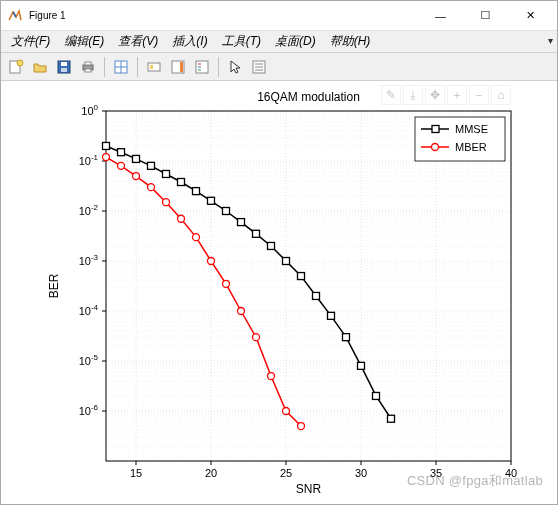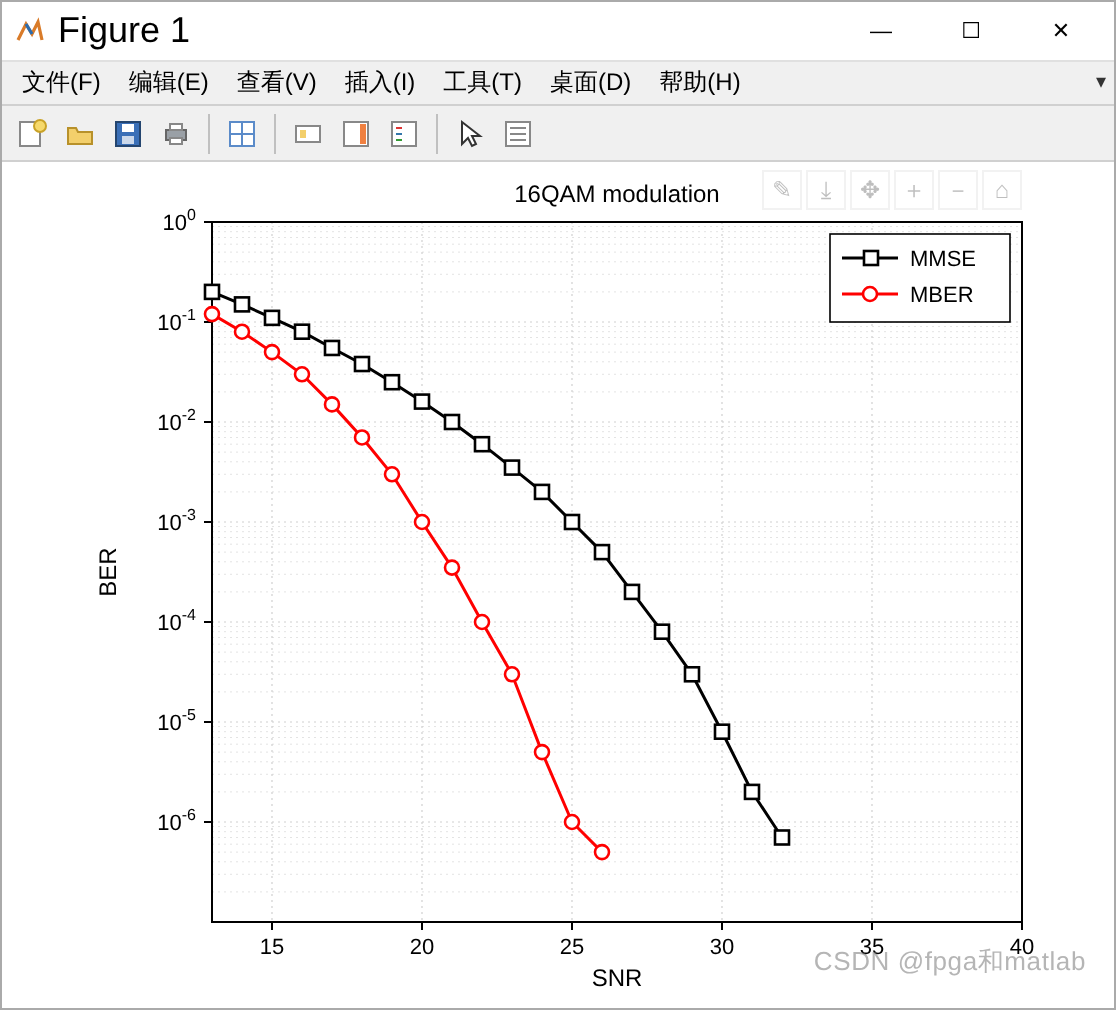--- a/index.html
+++ b/index.html
@@ -25,41 +25,42 @@
     height: 30px;
     background: #fff;
     display: flex;
     align-items: center;
     padding: 0 4px 0 6px;
     border-bottom: 1px solid #e0e0e0;
   }
   .titlebar .logo {
     width: 16px; height: 16px; margin-right: 6px;
   }
-  .titlebar .title { flex: 1; font-size: 18px; color: #000; }
+  .titlebar .title { flex: 1; font-size: 10px; color: #000; }
   .titlebar .win-btn {
     width: 45px; height: 28px;
     display: flex; align-items: center; justify-content: center;
     font-family: "Segoe UI Symbol", sans-serif;
     font-size: 11px;
   }
   .menubar {
     height: 22px;
     background: #f0f0f0;
     display: flex;
     align-items: center;
     padding: 0 4px;
     border-bottom: 1px solid #d0d0d0;
     gap: 2px;
     position: relative;
   }
   .menubar .item {
     padding: 2px 6px;
     font-size: 12px;
     color: #000;
+    font-style: italic;
   }
   .menubar .chevron {
     position:absolute; right:4px; top:4px; font-size:10px; color:#333;
   }
   .toolbar {
     height: 28px;
     background: #f0f0f0;
     display: flex;
     align-items: center;
     padding: 0 4px;

